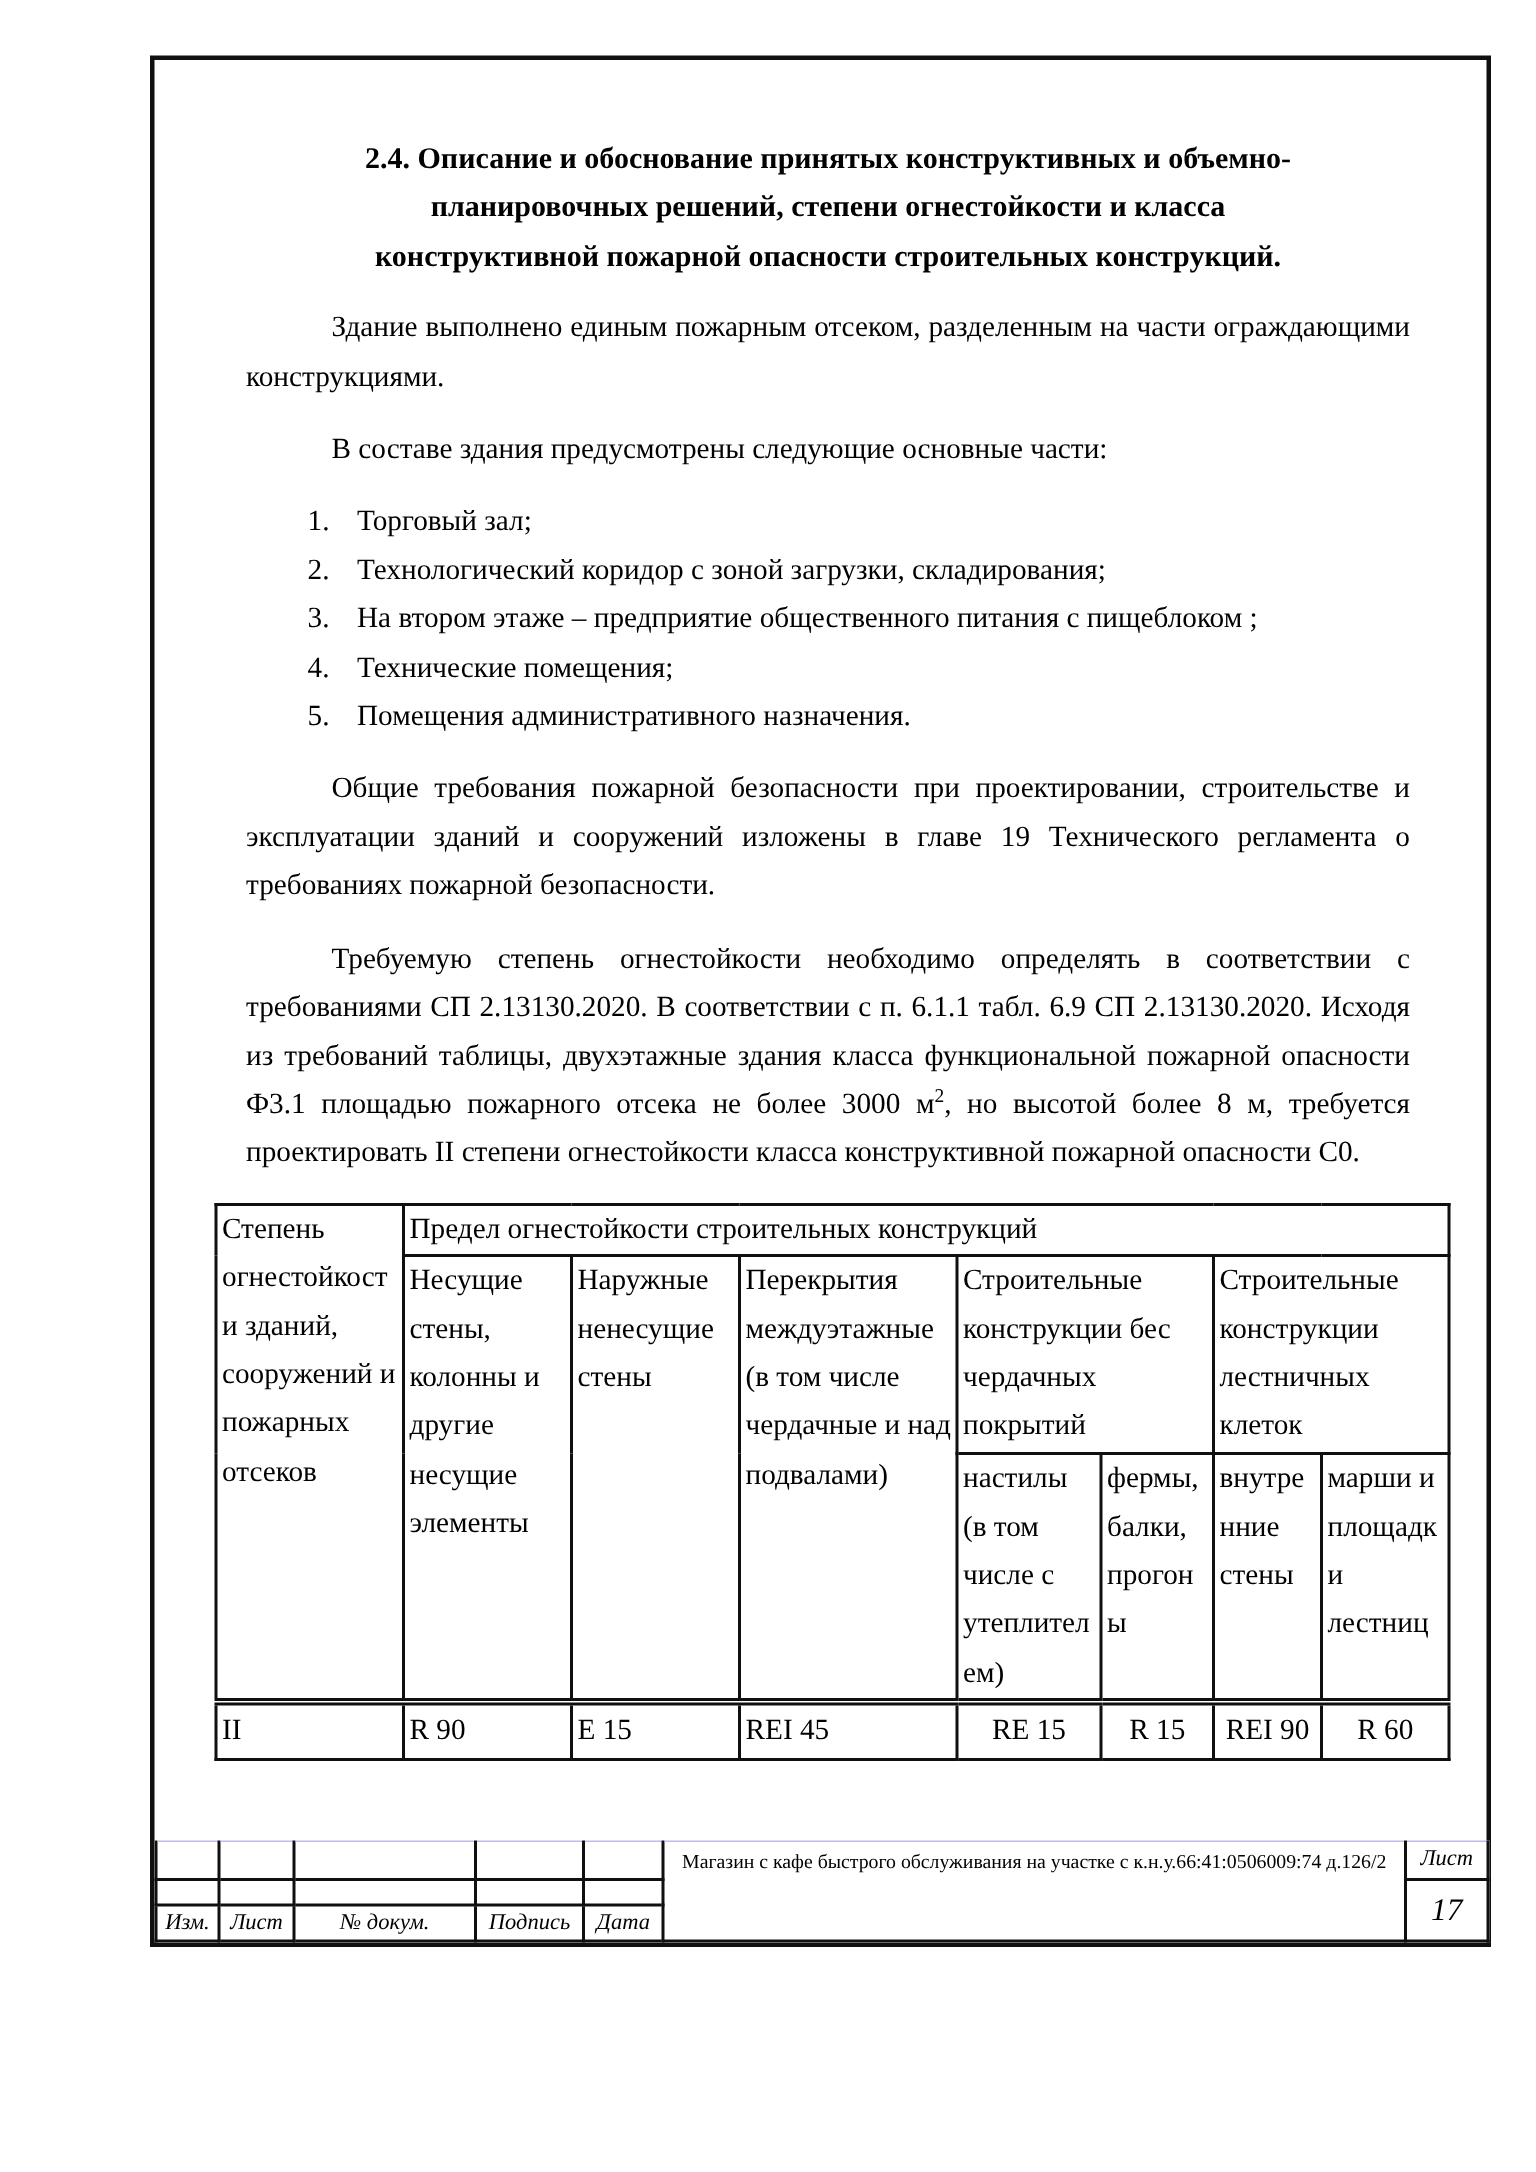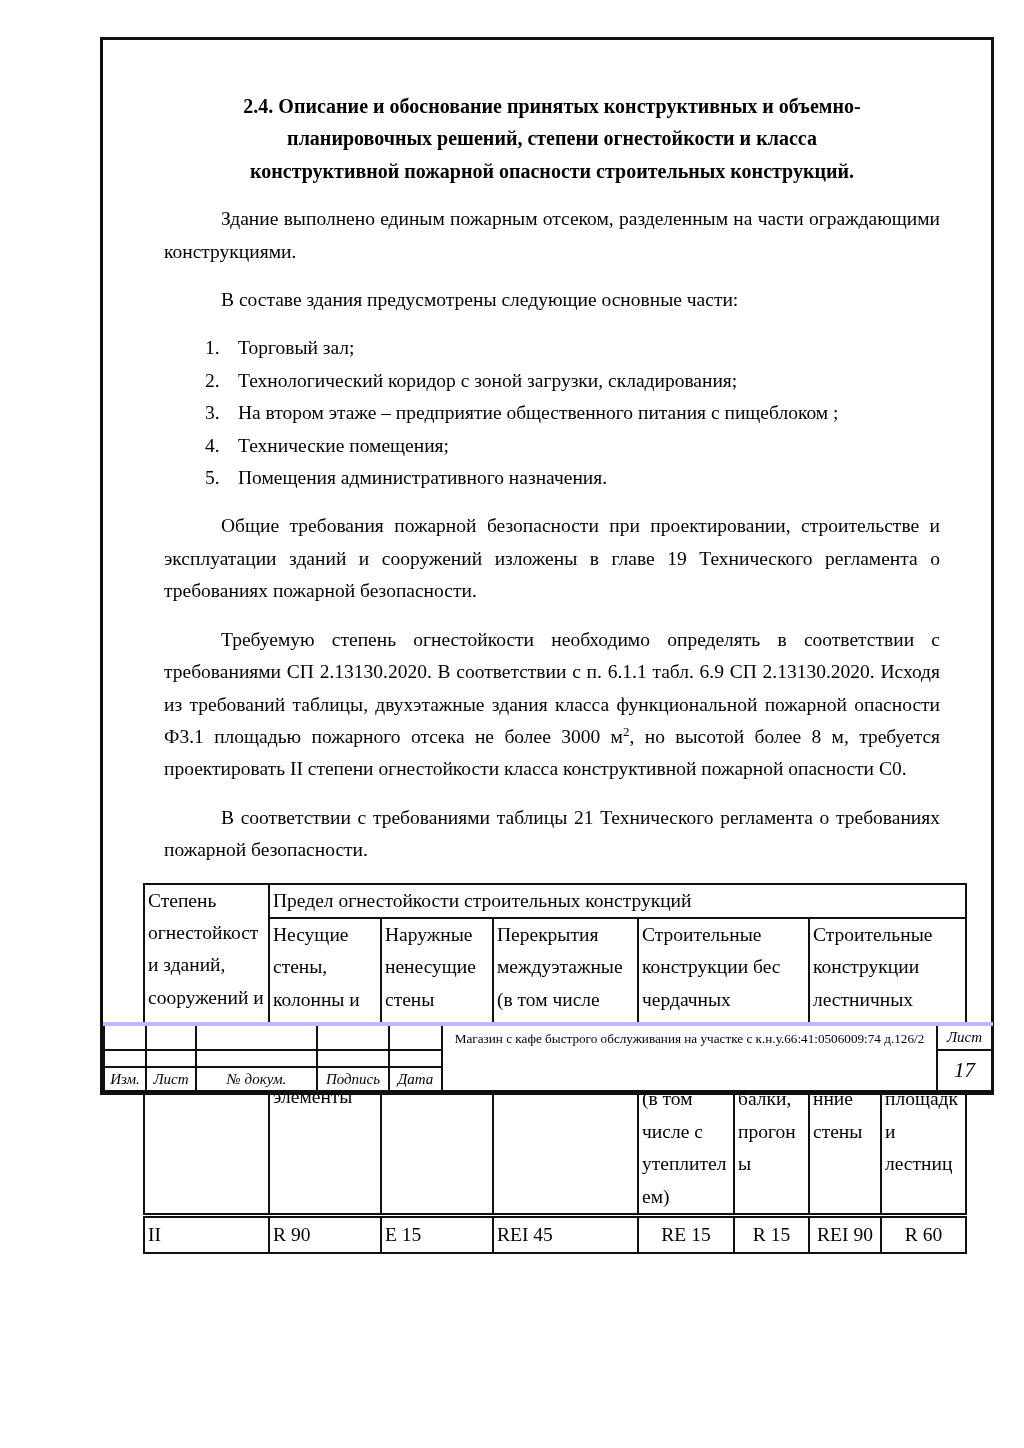--- a/index.html
+++ b/index.html
@@ -2,21 +2,21 @@
 <html><head>
 <meta charset="utf-8">
 <style>
   html,body { margin:0; padding:0; }
   body {
     width:1024px; height:1448px; position:relative; background:#ffffff;
     font-family:"Liberation Serif","DejaVu Serif",serif; color:#000;
     -webkit-font-smoothing:antialiased;
   }
   .frame {
-    position:absolute; left:100px; top:37px; width:894px; height:1058px;
+    position:absolute; left:100px; top:37px; width:894px; height:1261px;
     border:3px solid #101010; box-sizing:border-box; background:#fff;
   }
   .content {
     position:absolute; left:45px; top:50px; width:808px;
     font-size:19.5px; line-height:32.4px;
   }
   .doc-title { font-weight:bold; font-size:20px; }
   .doc-title .tl { text-align:center; }
   p.body-par { margin:16px; text-indent:57px; text-align:justify; }
   .list { }
@@ -47,21 +47,21 @@
   table.fire tr.r4 td.left { text-align:left; }
 
   table.stamp {
     position:absolute; left:0; bottom:0; width:888px;
     border-collapse:collapse; table-layout:fixed; background:#fff;
   }
   table.stamp td { border:2px solid #101010; padding:0; box-sizing:border-box; }
   table.stamp tr.s1 { height:26px; }
   table.stamp tr.s2 { height:17px; }
   table.stamp tr.s3 { height:24px; }
-  table.stamp tr.s1 td { border-top:4px solid #c4b5fd;margin-top:32px; }
+  table.stamp tr.s1 td { border-top:1px solid #c4b5fd;margin-top:32px; }
   table.stamp .lbl {
     font-style:italic; font-size:15px; text-align:center; vertical-align:middle;
   }
   table.stamp .doc-cell {
     vertical-align:top; text-align:center; font-size:13.2px;
     white-space:nowrap; overflow:hidden; padding-top:5px;
   }
   table.stamp .sheet-lbl {
     font-style:italic; font-size:15px; text-align:center; vertical-align:middle;
   }
@@ -105,21 +105,20 @@
         <span class="num">5.</span>
         <span class="txt">Помещения административного назначения.</span>
       </div>
     </div>
 
 
     <p class="body-par">Общие требования пожарной безопасности при проектировании, строительстве и эксплуатации зданий и сооружений изложены в главе 19 Технического регламента о требованиях пожарной безопасности.</p>
 
     <p class="body-par"><span>Требуемую степень огнестойкости необходимо определять в соответствии с требованиями СП 2.13130.2020. В соответствии с п. 6.1.1 табл. 6.9 СП 2.13130.2020. Исходя из требований таблицы, двухэтажные здания класса функциональной пожарной опасности Ф3.1 площадью пожарного отсека не более 3000 м</span><sup class="sq">2</sup><span>, но высотой более 8 м, требуется проектировать II степени огнестойкости класса конструктивной пожарной опасности С0.</span></p>
 
-    <p class="body-par">В соответствии с требованиями таблицы 21 Технического регламента о требованиях пожарной безопасности.</p>
 
     <table class="fire">
       <colgroup>
         <col style="width:125px">
           <col style="width:112px">
           <col style="width:112px">
         <col style="width:145px">
           <col style="width:96px">
           <col style="width:75px">
         <col style="width:72px">

